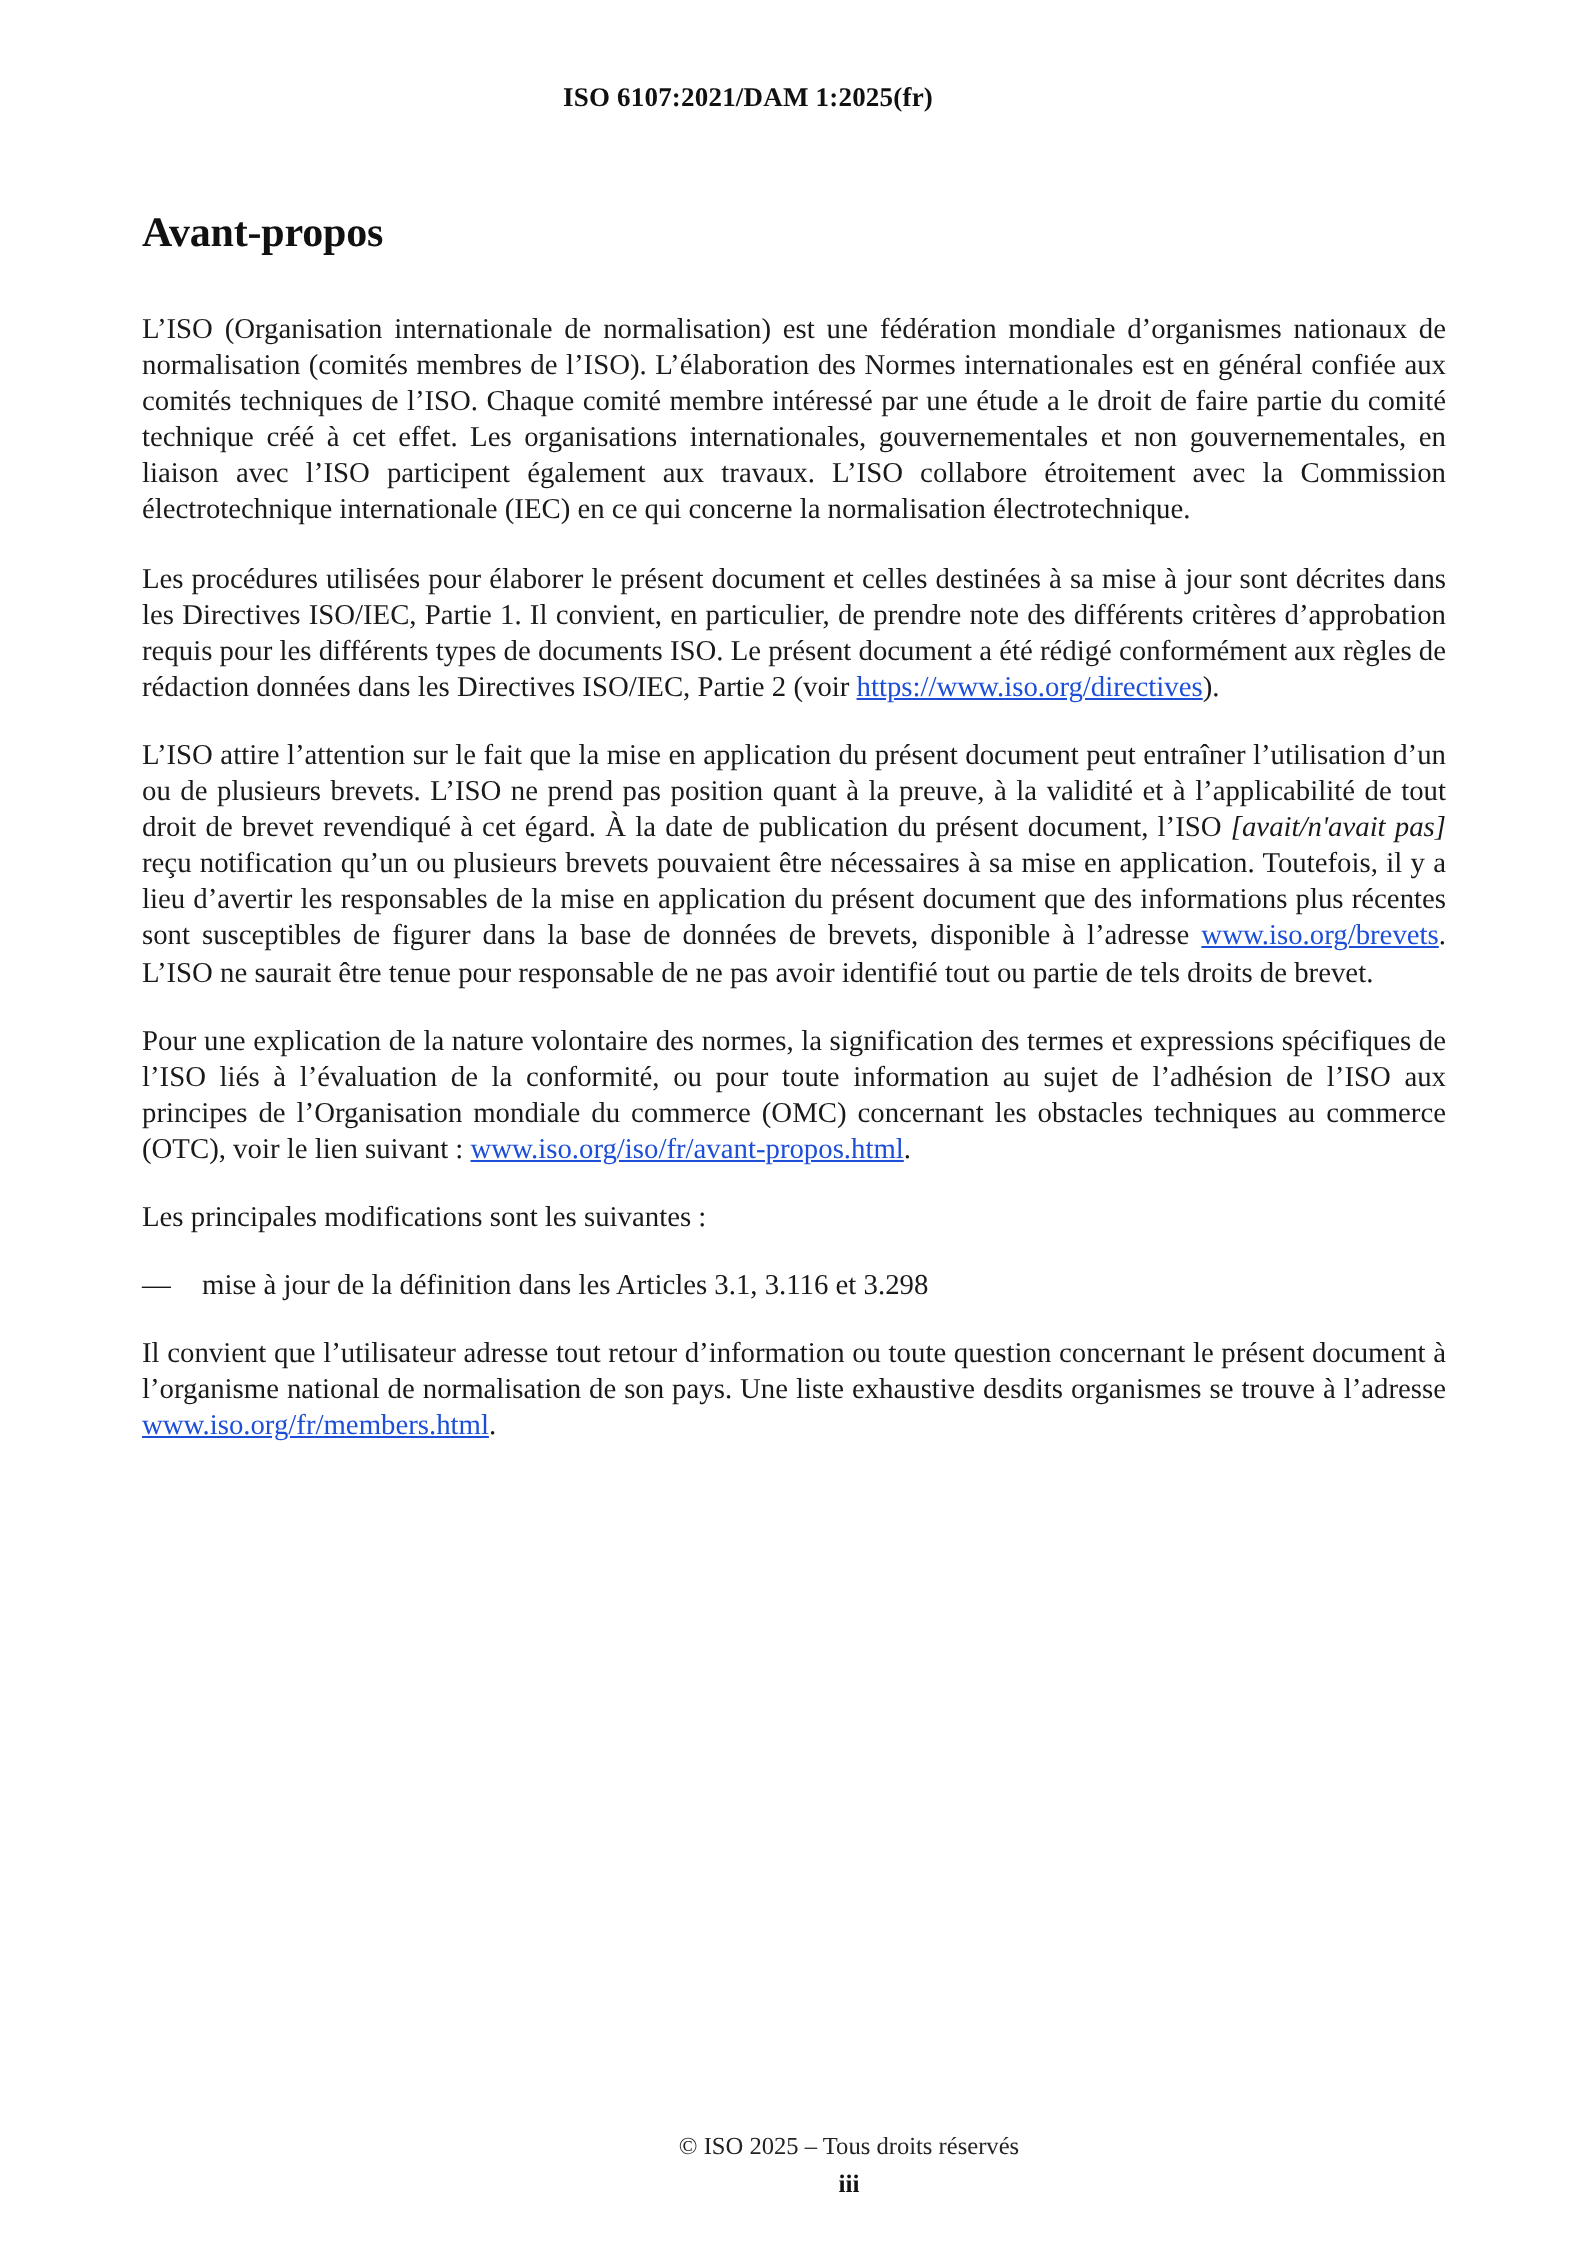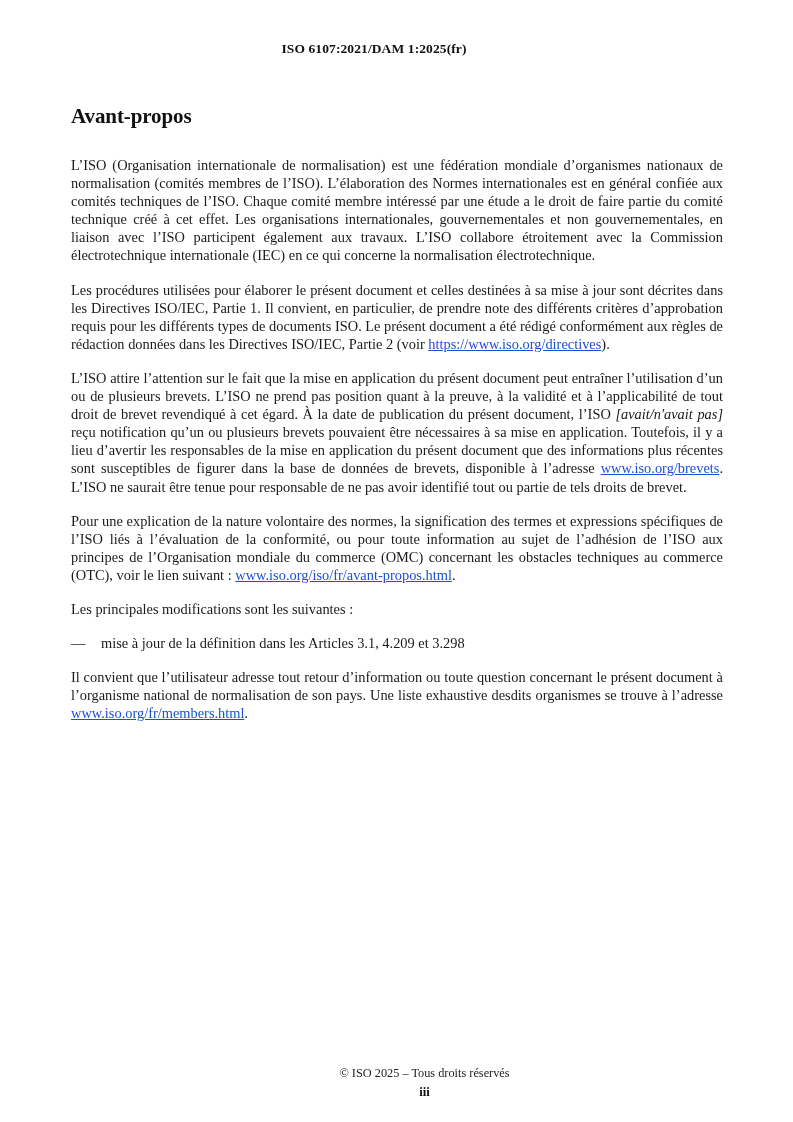--- a/index.html
+++ b/index.html
@@ -129,21 +129,21 @@
     <p class="body-text"><span>L’ISO attire l’attention sur le fait que la mise en application du présent document peut entraîner l’utilisation d’un ou de plusieurs brevets. L’ISO ne prend pas position quant à la preuve, à la validité et à l’applicabilité de tout droit de brevet revendiqué à cet égard. À la date de publication du présent document, l’ISO </span><span class="ital">[avait/n'avait pas]</span><span> reçu notification qu’un ou plusieurs brevets pouvaient être nécessaires à sa mise en application. Toutefois, il y a lieu d’avertir les responsables de la mise en application du présent document que des informations plus récentes sont susceptibles de figurer dans la base de données de brevets, disponible à l’adresse </span><a class="doc-link" href="#">www.iso.org/brevets</a><span>. L’ISO ne saurait être tenue pour responsable de ne pas avoir identifié tout ou partie de tels droits de brevet.</span></p>
 
 
     <p class="body-text"><span>Pour une explication de la nature volontaire des normes, la signification des termes et expressions spécifiques de l’ISO liés à l’évaluation de la conformité, ou pour toute information au sujet de l’adhésion de l’ISO aux principes de l’Organisation mondiale du commerce (OMC) concernant les obstacles techniques au commerce (OTC), voir le lien suivant : </span><a class="doc-link" href="#">www.iso.org/iso/fr/avant-propos.html</a><span>.</span></p>
 
 
     <p class="body-text lead-in">Les principales modifications sont les suivantes :</p>
 
     <div class="dash-item">
       <span class="dash-marker">—</span>
-      <span class="dash-text">mise à jour de la définition dans les Articles 3.1, 4.209 et 3.298</span>
+      <span class="dash-text">mise à jour de la définition dans les Articles 3.1, 3.116 et 3.298</span>
     </div>
 
     <p class="body-text"><span>Il convient que l’utilisateur adresse tout retour d’information ou toute question concernant le présent document à l’organisme national de normalisation de son pays. Une liste exhaustive desdits organismes se trouve à l’adresse </span><a class="doc-link" href="#">www.iso.org/fr/members.html</a><span>.</span></p>
 
   </div>
 
   <div class="doc-footer">
     <div class="copyright">© ISO 2025 – Tous droits réservés</div>
     <div class="folio">iii</div>
   </div>

